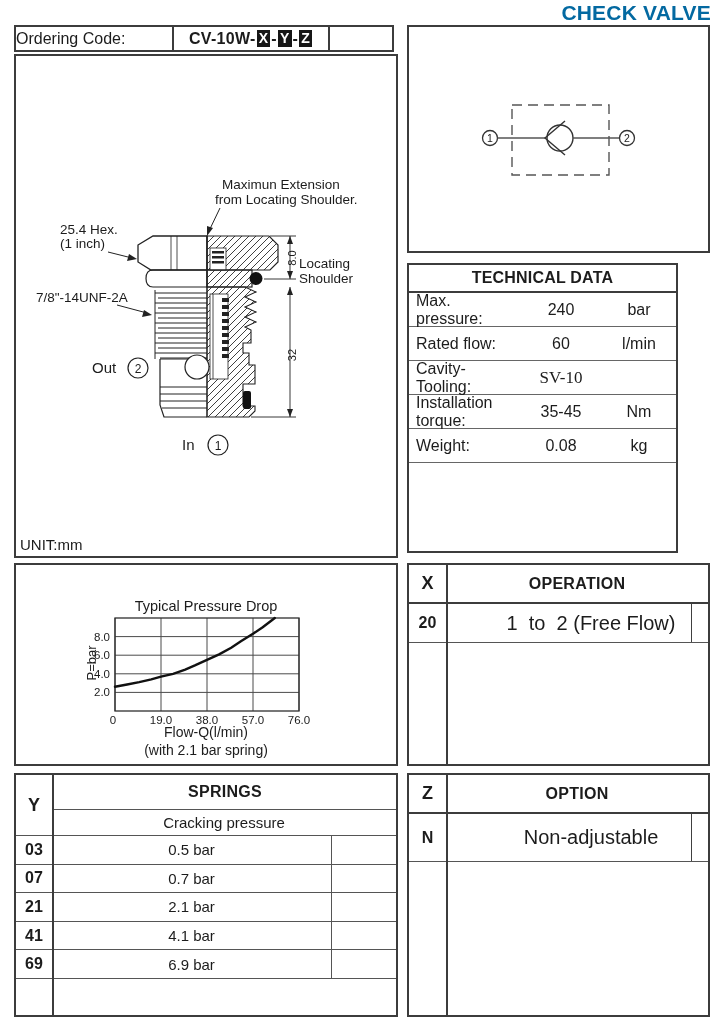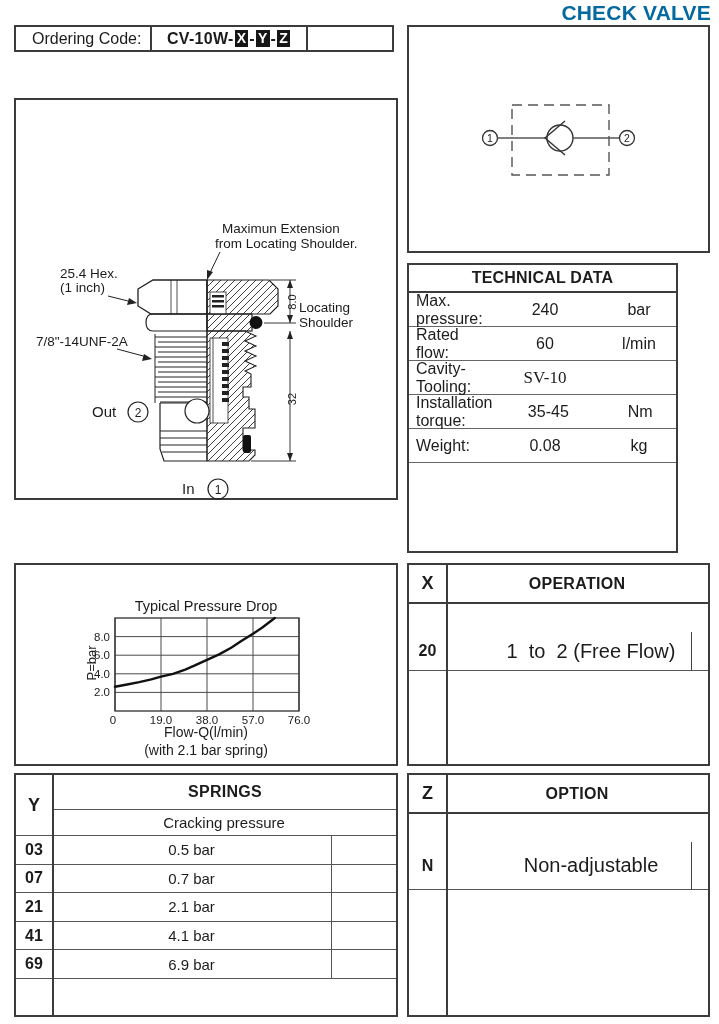--- a/index.html
+++ b/index.html
@@ -4,41 +4,41 @@
 <style>
   html,body{margin:0;padding:0;background:#fff;}
   body{width:719px;height:1024px;font-family:"Liberation Sans",sans-serif;color:#1c1c1c;}
   #page{position:relative;width:719px;height:1024px;background:#fff;overflow:hidden;}
   .box{position:absolute;border:2px solid #3c3c3c;background:#fff;box-sizing:border-box;}
   
   #page-title{position:absolute;top:1px;right:8px;font-size:21px;font-weight:800;letter-spacing:0.2px;color:#0369a1;}
   
   #ordering{left:14px;top:25px;width:380px;height:27px;display:flex;align-items:stretch;}
   #ordering .cell{display:flex;align-items:center;box-sizing:border-box;}
-  #ordering .c1{width:136px;padding-left:16px;font-size:16px;border-right:2px solid #3c3c3c;}
+  #ordering .c1{width:158px;padding-left:0;font-size:16px;border-right:2px solid #3c3c3c;}
   #ordering .c2{width:156px;justify-content:center;font-size:16px;font-weight:bold;border-right:2px solid #3c3c3c;letter-spacing:0.3px;}
   #ordering .c3{flex:1;}
   .codebox{display:inline-block;background:#161616;color:#fff;padding:0 2px;margin:0 1px;line-height:17px;font-size:14px;}
   
   text{font-family:"Liberation Sans",sans-serif;fill:#1c1c1c;}
   
   #tech{left:407px;top:263px;width:271px;height:290px;}
   #tech .t-title{height:26px;border-bottom:2px solid #3c3c3c;display:flex;align-items:center;justify-content:center;font-weight:bold;font-size:16px;letter-spacing:0.2px;}
-  .t-row{height:33px;display:flex;align-items:center;border-bottom:1px solid #666;font-size:16px;gap:16px;}
+  .t-row{height:33px;display:flex;align-items:center;border-bottom:1px solid #666;font-size:16px;}
   .t-row .lab{flex:1;padding-left:7px;}
   .t-row .val{width:82px;text-align:center;}
   .t-row .unit{width:74px;text-align:center;}
   .serif{font-family:"Liberation Serif",serif;font-size:17px;}
   
   .code-table{box-sizing:border-box;}
   .code-table .vline{position:absolute;left:37px;top:0;bottom:0;width:2px;background:#3c3c3c;}
   .code-table .head{height:37px;border-bottom:2px solid #3c3c3c;position:relative;display:flex;align-items:center;}
   .code-table .head .hcode{width:37px;text-align:center;font-weight:bold;font-size:18px;}
   .code-table .head .htitle{flex:1;text-align:center;font-weight:bold;font-size:16px;letter-spacing:0.3px;}
-  .code-table .row{display:flex;align-items:stretch;border-bottom:1px solid #555;margin-top:28px;}
+  .code-table .row{display:flex;align-items:stretch;border-bottom:1px solid #555;}
   .code-table .row .rcode{width:37px;display:flex;align-items:center;justify-content:center;font-weight:bold;font-size:16px;}
   .code-table .row .rdesc{width:200px;display:flex;align-items:center;justify-content:center;font-size:20px;border-right:1px solid #404040;padding-left:45px;}
   .code-table .row .rblank{flex:1;}
   #xtable{left:407px;top:563px;width:303px;height:203px;}
   #xtable .row{height:38px;}
   #ztable{left:407px;top:773px;width:303px;height:244px;}
   #ztable .row{height:47px;}
   
   #ytable{left:14px;top:773px;width:384px;height:244px;position:absolute;}
   #ytable .vline{position:absolute;left:36px;top:0;bottom:0;width:2px;background:#3c3c3c;}
@@ -71,21 +71,21 @@
         <span>CV-10W-</span>
         <span class="codebox">X</span>
         <span>-</span>
         <span class="codebox">Y</span>
         <span>-</span>
         <span class="codebox">Z</span>
       </div>
     <div class="cell c3"></div>
   </div>
 
-  <div class="box" style="left:14px;top:54px;width:384px;height:402px;margin-top:44px;">
+  <div class="box" style="left:14px;top:54px;width:384px;height:504px;">
     <svg width="380" height="500" viewBox="0 0 380 500">
       <defs>
         <pattern id="hatch" patternUnits="userSpaceOnUse" width="7" height="7">
           <path d="M0,7 L7,0" stroke="#2a2a2a" stroke-width="0.9"></path>
         </pattern>
       </defs>
 
       <line class="ln" x1="191" y1="180" x2="191" y2="361" stroke-width="1"></line>
 
       <path class="ln" d="M122,189 L137,180 L191,180 L191,214 L135,214 L122,206 Z" fill="#fff" stroke-width="1.3"></path>

